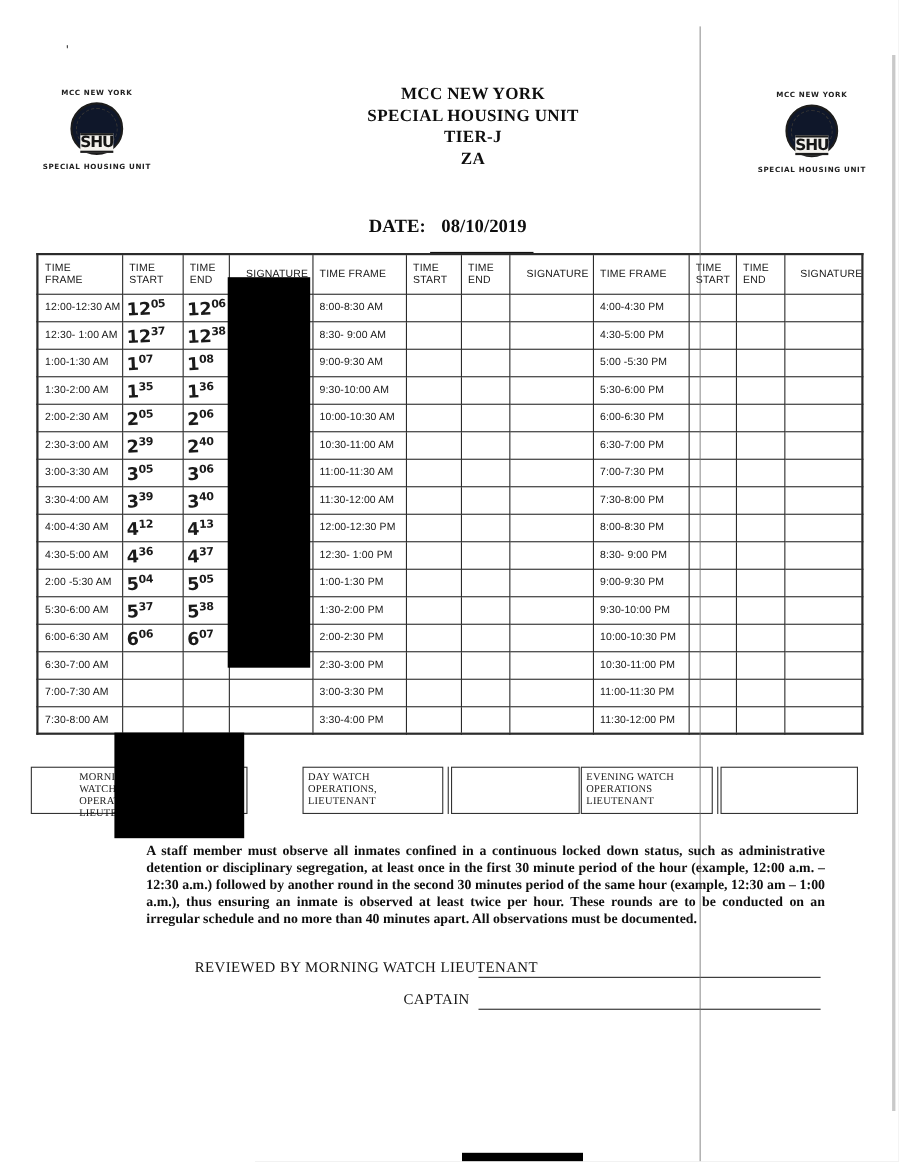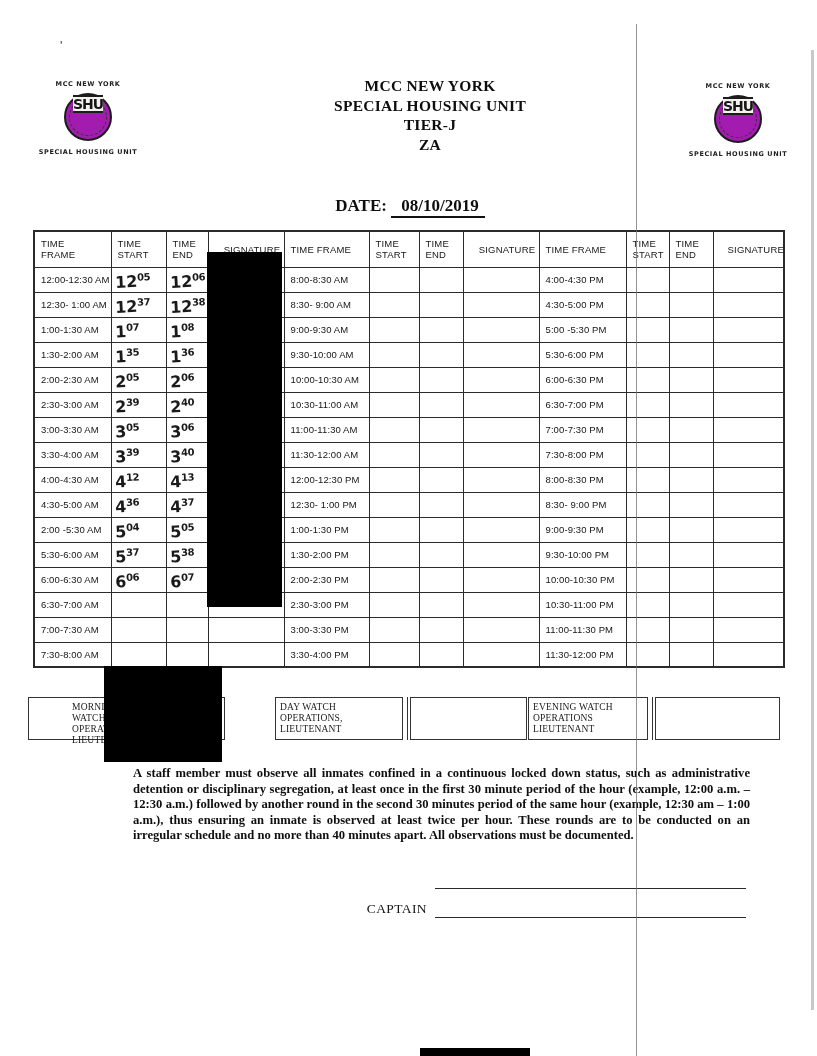--- a/index.html
+++ b/index.html
@@ -18,22 +18,22 @@
   .logo { position:absolute; width:104px; text-align:center; }
   .logo-left { left:36px; top:80px; }
   .logo-right { left:686px; top:82px; }
   .logo .logo-top, .logo .logo-bottom {
     font-family:"DejaVu Sans", sans-serif; font-weight:bold; font-size:6.5px;
     letter-spacing:.6px; color:#222; white-space:nowrap;
   }
   .logo .seal {
     width:48px; height:48px; margin:5px auto 7px auto; border-radius:50%;
     border:2px solid #1c1c1c; position:relative;
-    display:flex; align-items:flex-start; justify-content:center;
-    background:#a21caf;
+    display:flex; align-items:flex-end; justify-content:center;
+    background:#0f172a;
   }
   .logo .seal::before {
     content:""; position:absolute; inset:3px; border-radius:50%;
     border:1px dashed #333;
   }
   .logo .seal .seal-text {
     font-family:"DejaVu Sans", sans-serif; font-weight:900; font-size:14px;
     letter-spacing:-1px; color:#161616; background:#f4f2ee; position:relative; z-index:2;
     border-top:2px solid #1c1c1c; border-bottom:2px solid #1c1c1c; line-height:14px;
   }
@@ -41,21 +41,21 @@
   
   .title-block {
     position:absolute; left:250px; top:76px; width:360px; text-align:center;
     font-family:"Liberation Serif", serif; font-weight:bold; font-size:15.5px;
     line-height:19.5px; letter-spacing:.3px; color:#0e0e0e;
   }
   .date-line {
     position:absolute; left:240px; top:196px; width:340px; text-align:center;
     font-family:"Liberation Serif", serif; font-weight:bold; font-size:17px; color:#0e0e0e;
   }
-  .date-value { border-bottom:2px solid #111; padding:0 6px 1px 10px; }
+  .date-value { border-bottom:2px solid #111; padding:0 6px 14px 10px; }
 
   
   table.check { position:absolute; left:33px; top:230px; width:750px;
     border-collapse:collapse; table-layout:fixed; z-index:10; }
   table.check, table.check th, table.check td { border:1px solid #2b2b2b; }
   table.check { border-width:2px; }
   table.check thead tr { height:36px; }
   table.check tbody tr { height:25px; }
   table.check th {
     font-weight:400; font-size:9.5px; color:#161616; text-align:left;
@@ -424,17 +424,18 @@
       <div>EVENING WATCH</div>
       <div>OPERATIONS</div>
       <div>LIEUTENANT</div>
     </div>
   </div>
   <div class="dline" style="left:652px;"></div>
   <div class="wbox" style="left:655px; width:125px;"></div>
 
   <p class="notice">A staff member must observe all inmates confined in a continuous locked down status, such as administrative detention or disciplinary segregation, at least once in the first 30 minute period of the hour (example, 12:00 a.m. – 12:30 a.m.) followed by another round in the second 30 minutes period of the same hour (example, 12:30 am – 1:00 a.m.), thus ensuring an inmate is observed at least twice per hour. These rounds are to be conducted on an irregular schedule and no more than 40 minutes apart. All observations must be documented.</p>
 
+  <div class="review-line1">REVIEWED BY MORNING WATCH LIEUTENANT</div>
   <div class="sig-rule sig-rule-1"></div>
   <div class="review-captain">CAPTAIN</div>
   <div class="sig-rule sig-rule-2"></div>
 
 </div>
 
 </body></html>

